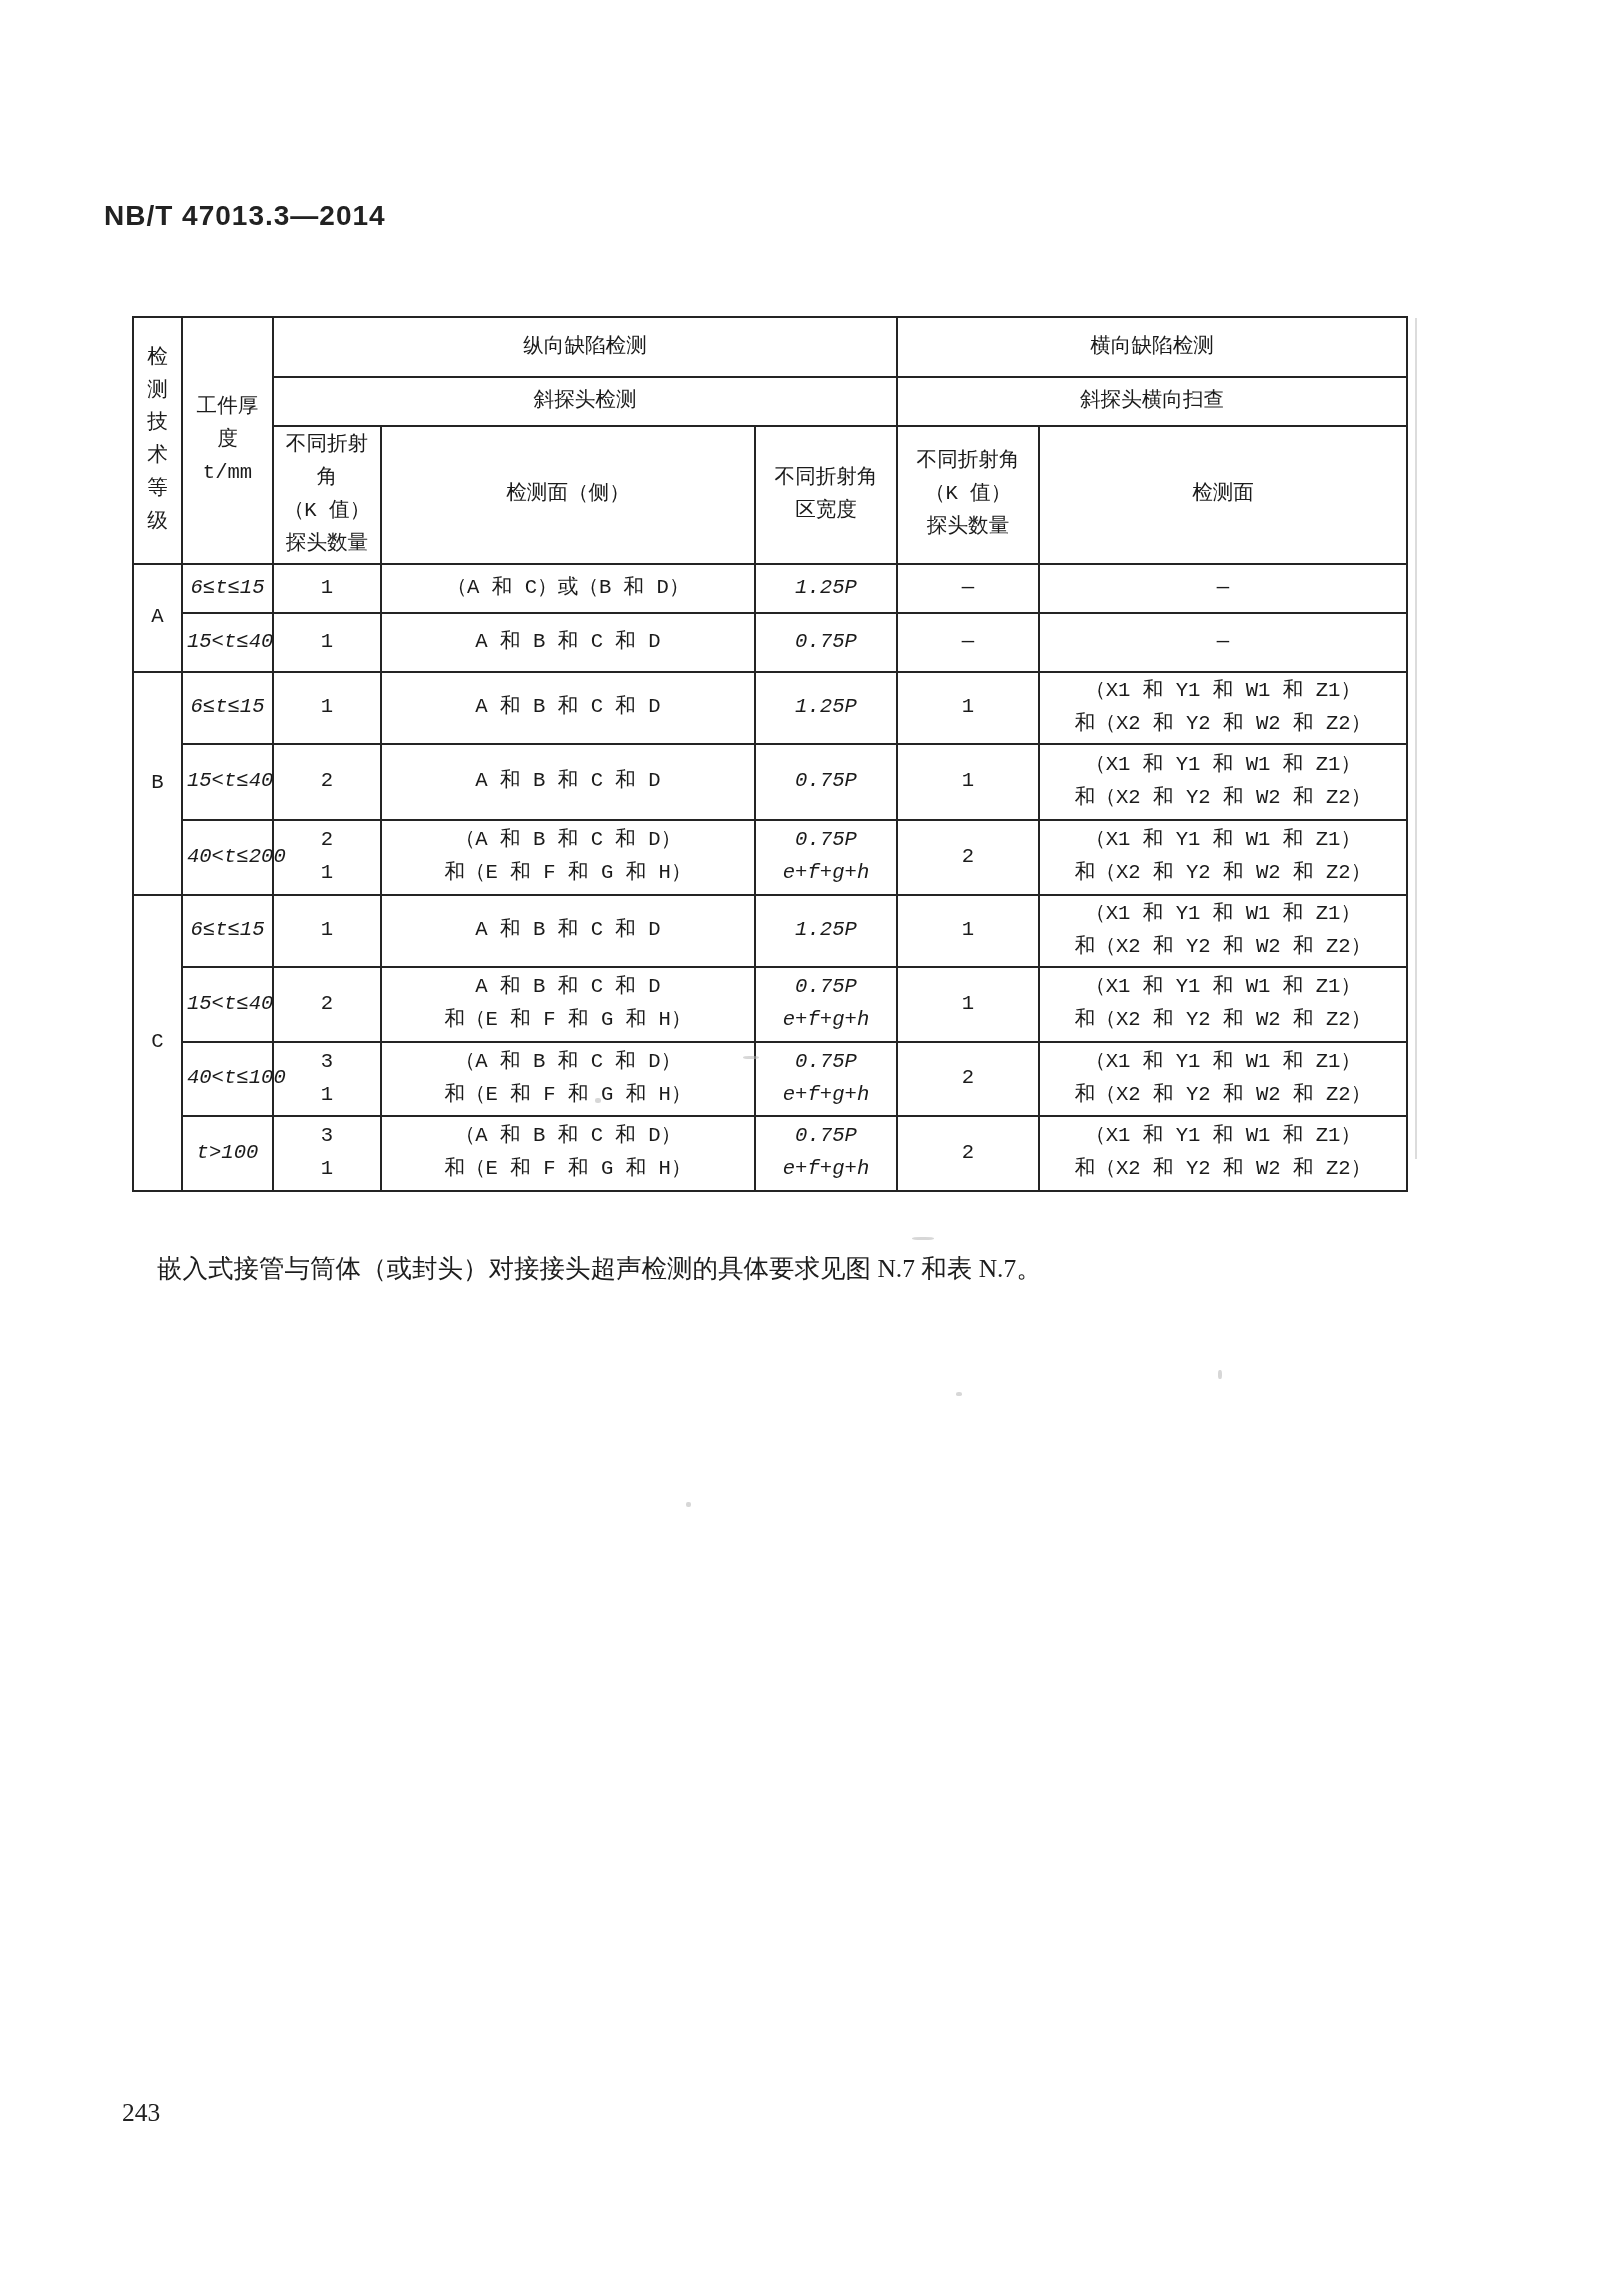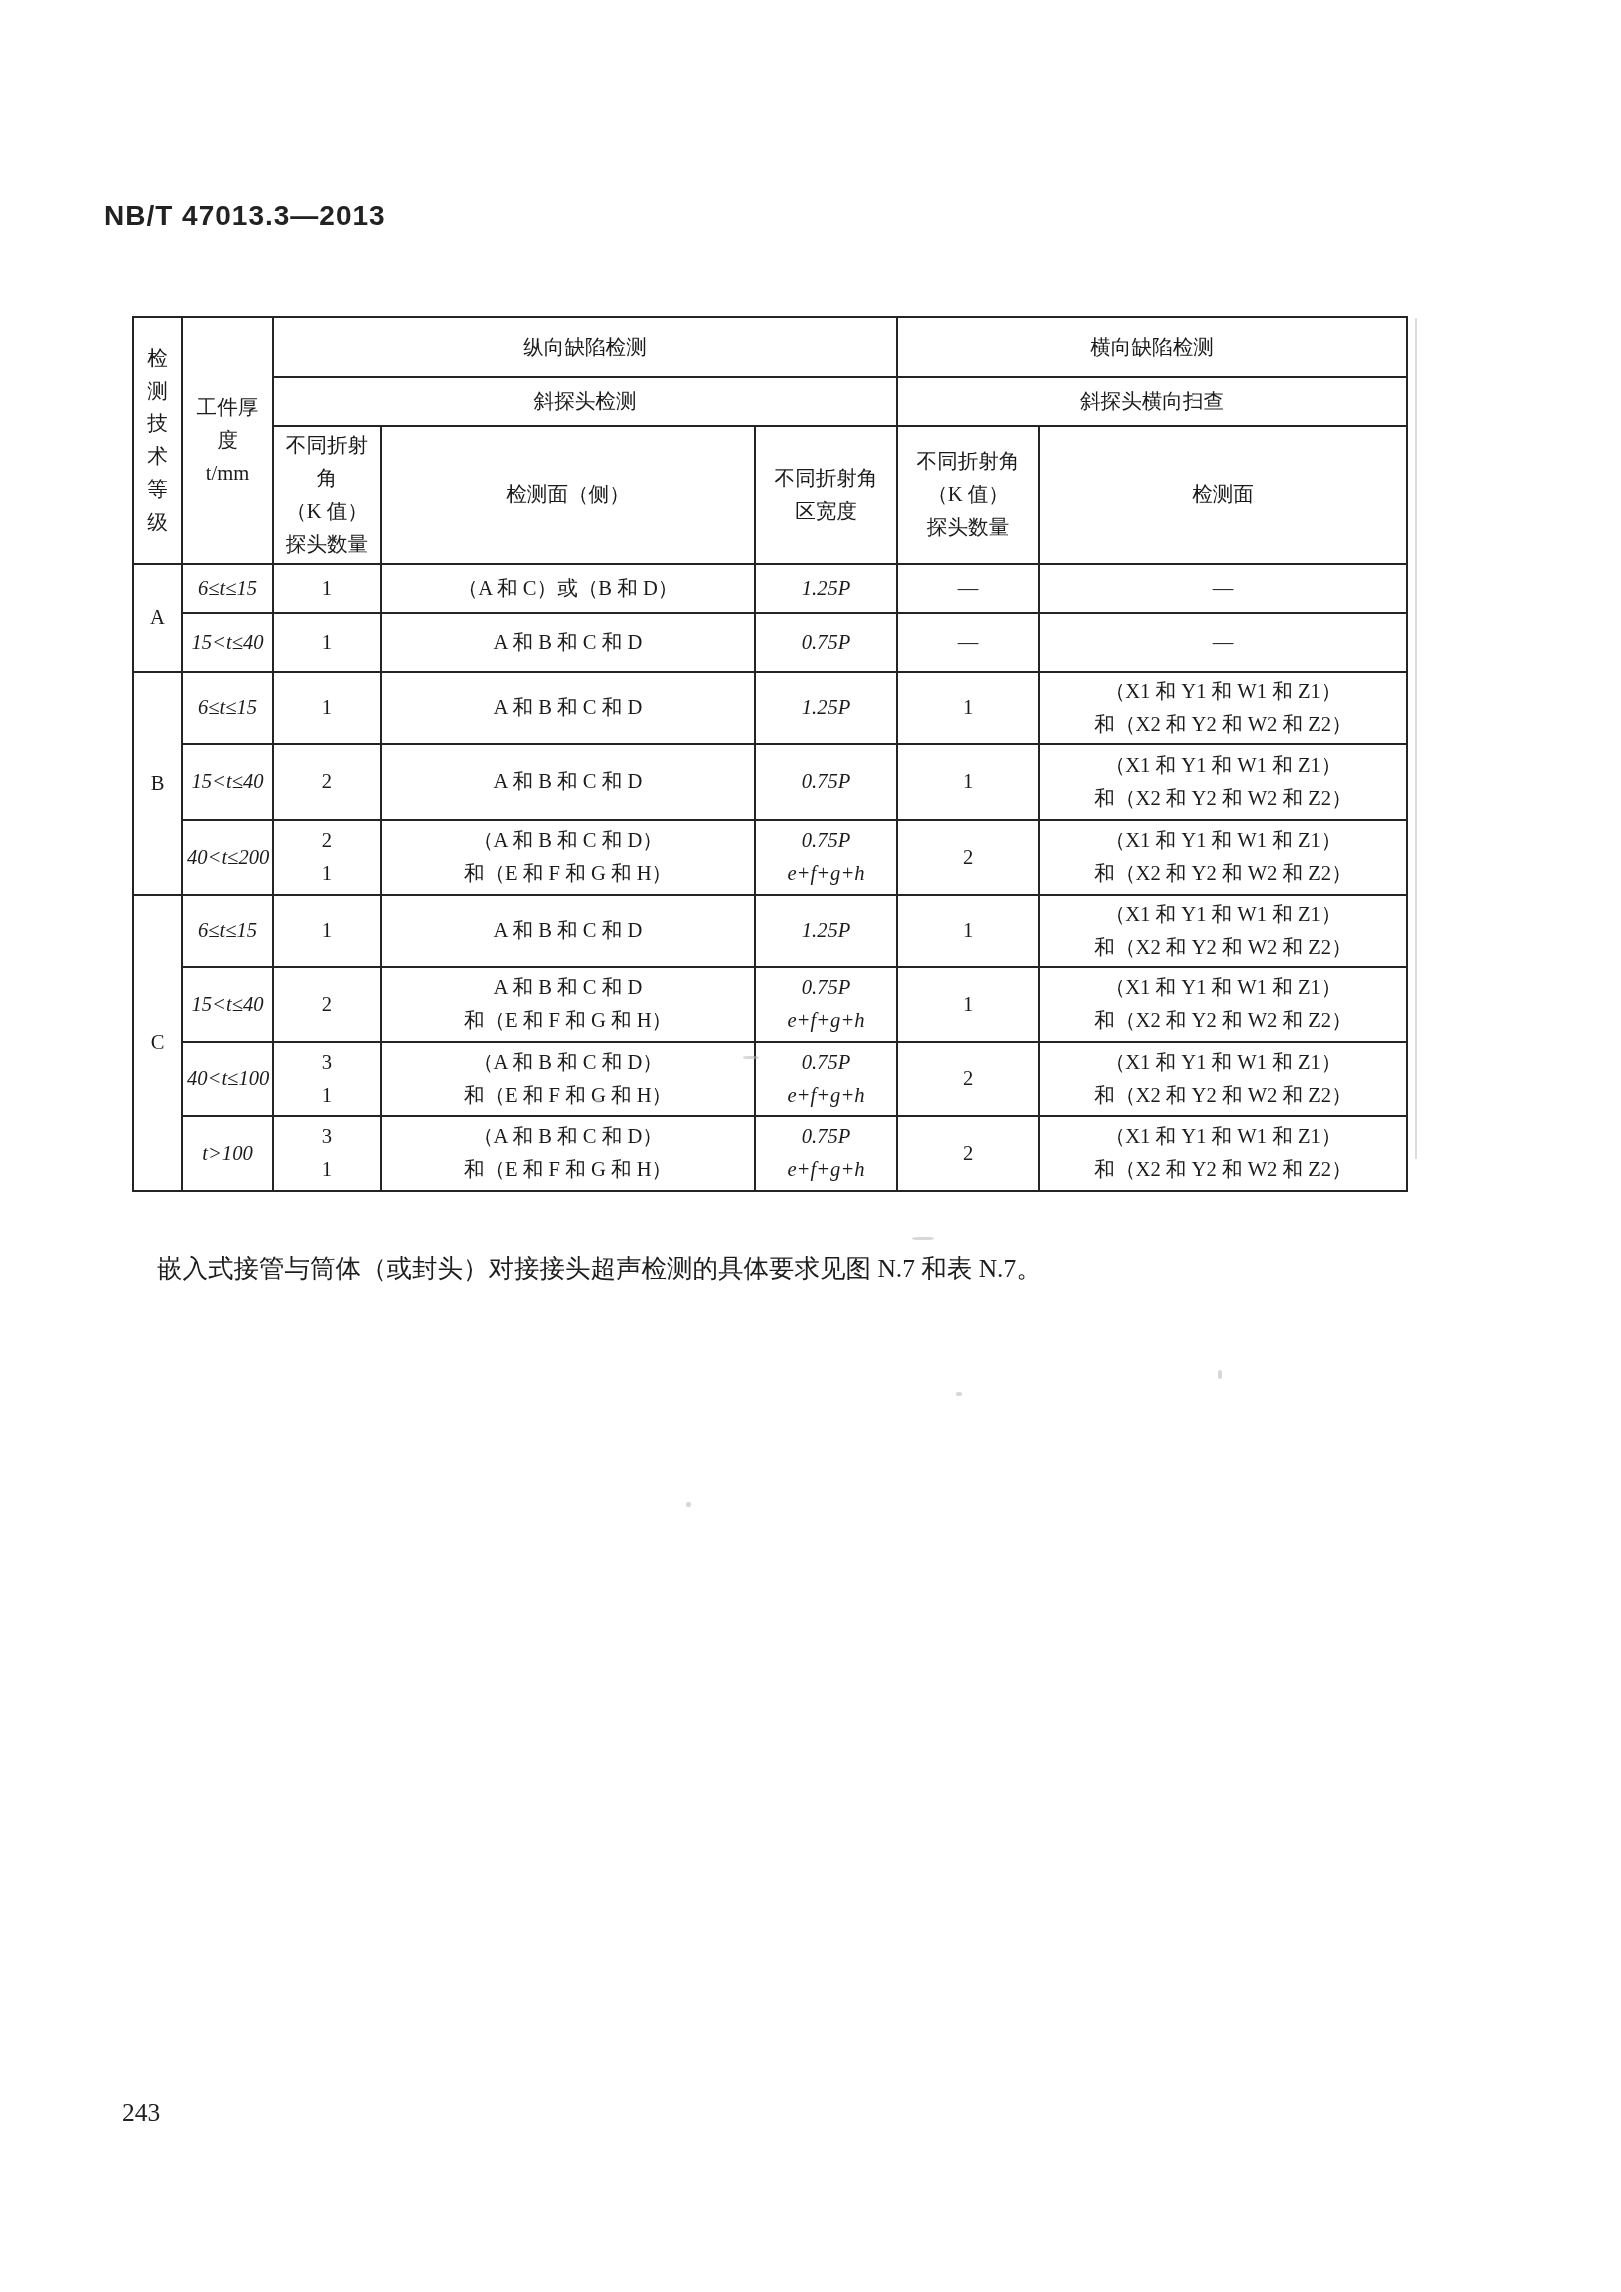--- a/index.html
+++ b/index.html
@@ -16,20 +16,21 @@
   }
   .table-title{
     position:absolute;left:0;top:265px;width:1372px;text-align:center;
     font-family:"Liberation Sans","DejaVu Sans",sans-serif;
     font-weight:bold;font-size:28px;color:#161616;
   }
   table.n6{
     position:absolute;left:132px;top:316px;width:1274px;
     border-collapse:collapse;table-layout:fixed;
     border:2.9px solid #161616;
+    font-family:Liberation Mono, monospace;
   }
   table.n6 td{
     border:2px solid #242424;
     text-align:center;vertical-align:middle;
     font-size:20.6px;line-height:1.6;
     padding:2px 3.9px;
     white-space:pre-line;
     color:#1b1b1b;
   }
   tr.sep td{border-bottom-width:2.9px;}
@@ -52,21 +53,21 @@
     position:absolute;left:1415px;top:318px;width:2px;height:841px;
     background:#9a9a9a;opacity:.35;
   }
   .speck{position:absolute;background:#b7b7b7;opacity:.55;border-radius:40%;}
 </style>
 </head>
 <body>
 
 <div class="page">
 
-  <div class="doc-header">NB/T 47013.3—2013</div>
+  <div class="doc-header">NB/T 47013.3—2014</div>
 
 
   <table class="n6">
     <colgroup>
       <col style="width:49px">
         <col style="width:91px">
         <col style="width:108px">
       <col style="width:374px">
         <col style="width:142px">
         <col style="width:142px">

